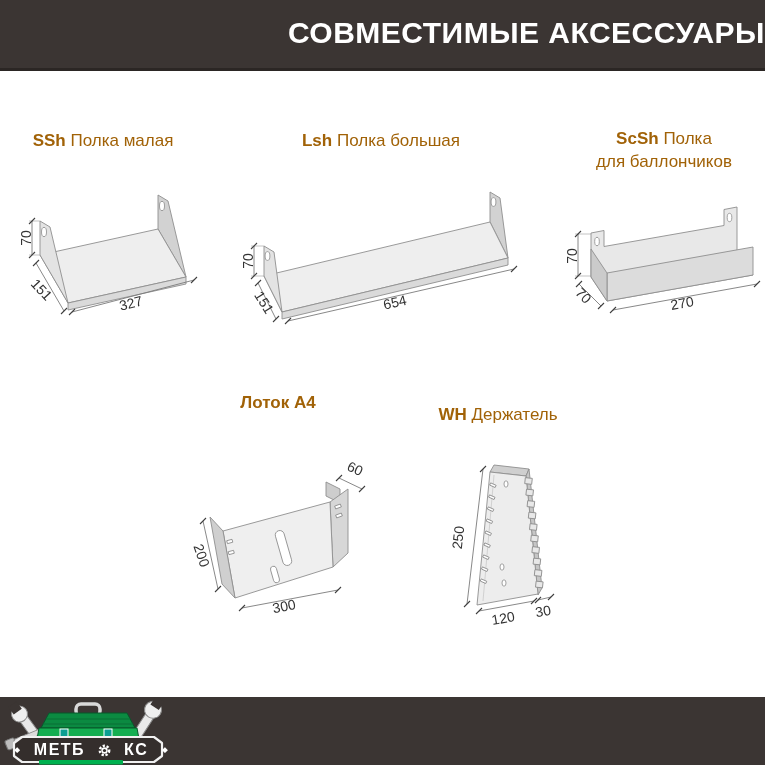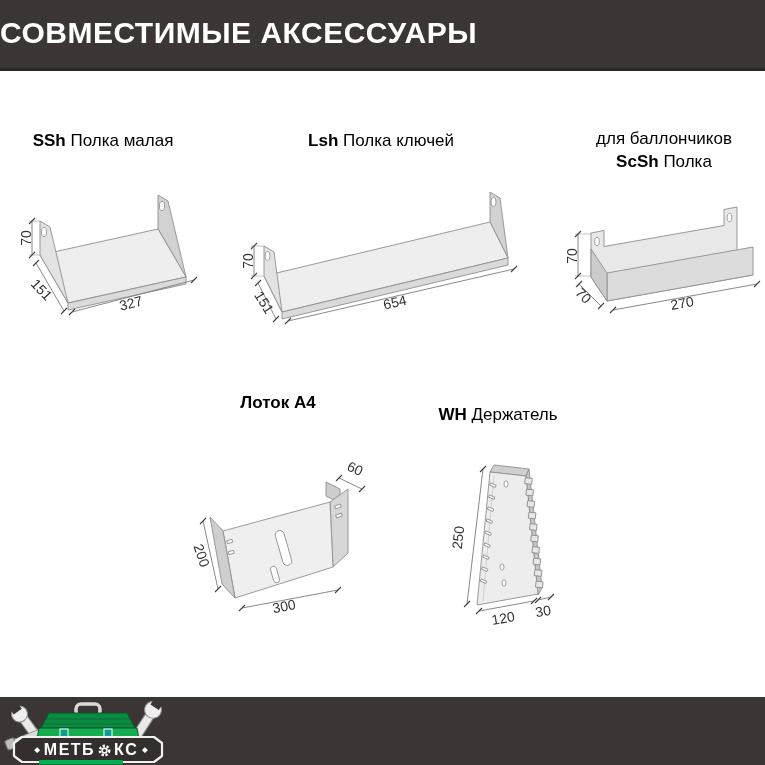--- a/index.html
+++ b/index.html
@@ -3,70 +3,70 @@
 <meta charset="utf-8">
 <style>
   html,body{margin:0;padding:0;}
   body{
     width:765px;height:765px;position:relative;background:#ffffff;
     font-family:"Liberation Sans",sans-serif;overflow:hidden;
   }
   .band{background:#3B3533;}
   header{
     position:absolute;top:0;left:0;width:765px;height:71px;
-    display:flex;align-items:center;justify-content:flex-start;
+    display:flex;align-items:center;justify-content:flex-end;
     box-sizing:border-box;border-bottom:3px solid #2b2624;
   }
   header h1{
     margin:0;color:#ffffff;font-size:30px;font-weight:bold;
     letter-spacing:.5px;padding-bottom:2px;white-space:nowrap;
   }
   .plabel{
     position:absolute;transform:translateX(-50%);text-align:center;
-    font-size:17px;color:#000000;white-space:nowrap;line-height:1.35;
+    font-size:17px;color:#a16207;white-space:nowrap;line-height:1.35;
   }
   .plabel .code{font-weight:bold;}
   .fig{position:absolute;}
   .fig svg{display:block;}
   .part{stroke:#8f8f8f;stroke-width:.9;stroke-linejoin:round;}
   .hole{fill:#ffffff;stroke:#8a8a8a;stroke-width:.8;}
   .dl{stroke:#7a7a7a;stroke-width:.9;}
   .tk{stroke:#3f3f3f;stroke-width:1.1;}
   .ex{stroke:#9b9b9b;stroke-width:.6;}
   text.dim{font-size:14px;fill:#333333;}
   footer{
     position:absolute;left:0;bottom:0;width:765px;height:68px;
   }
   .logo{position:absolute;left:3px;top:0;width:170px;height:68px;}
   .logo-text{
     position:absolute;left:3px;top:41px;width:170px;height:24px;
-    display:flex;align-items:center;justify-content:center;gap:2px;
+    display:flex;align-items:center;justify-content:center;gap:12px;
     color:#ffffff;font-weight:bold;font-size:16px;letter-spacing:1.5px;
   }
   .logo-text .diamond{font-size:7px;letter-spacing:0;margin:0 2px;}
   .logo-text .gear{display:block;}
 </style>
 </head>
 <body>
 
 <header class="band">
   <h1>СОВМЕСТИМЫЕ АКСЕССУАРЫ</h1>
 </header>
 
 <div class="plabel" style="left:103px;top:130px">
   <div><span class="code">SSh</span> <span>Полка малая</span></div>
 </div>
 
 <div class="plabel" style="left:381px;top:130px">
-  <div><span class="code">Lsh</span> <span>Полка ключей</span></div>
+  <div><span class="code">Lsh</span> <span>Полка большая</span></div>
 </div>
 
 <div class="plabel" style="left:664px;top:128px">
+  <div><span class="code">ScSh</span> <span>Полка</span></div>
   <div>для баллончиков</div>
-  <div><span class="code">ScSh</span> <span>Полка</span></div>
 </div>
 
 <div class="plabel" style="left:278px;top:392px">
   <div><span class="code">Лоток А4</span></div>
 </div>
 
 <div class="plabel" style="left:498px;top:404px">
   <div><span class="code">WH</span> <span>Держатель</span></div>
 </div>
 

